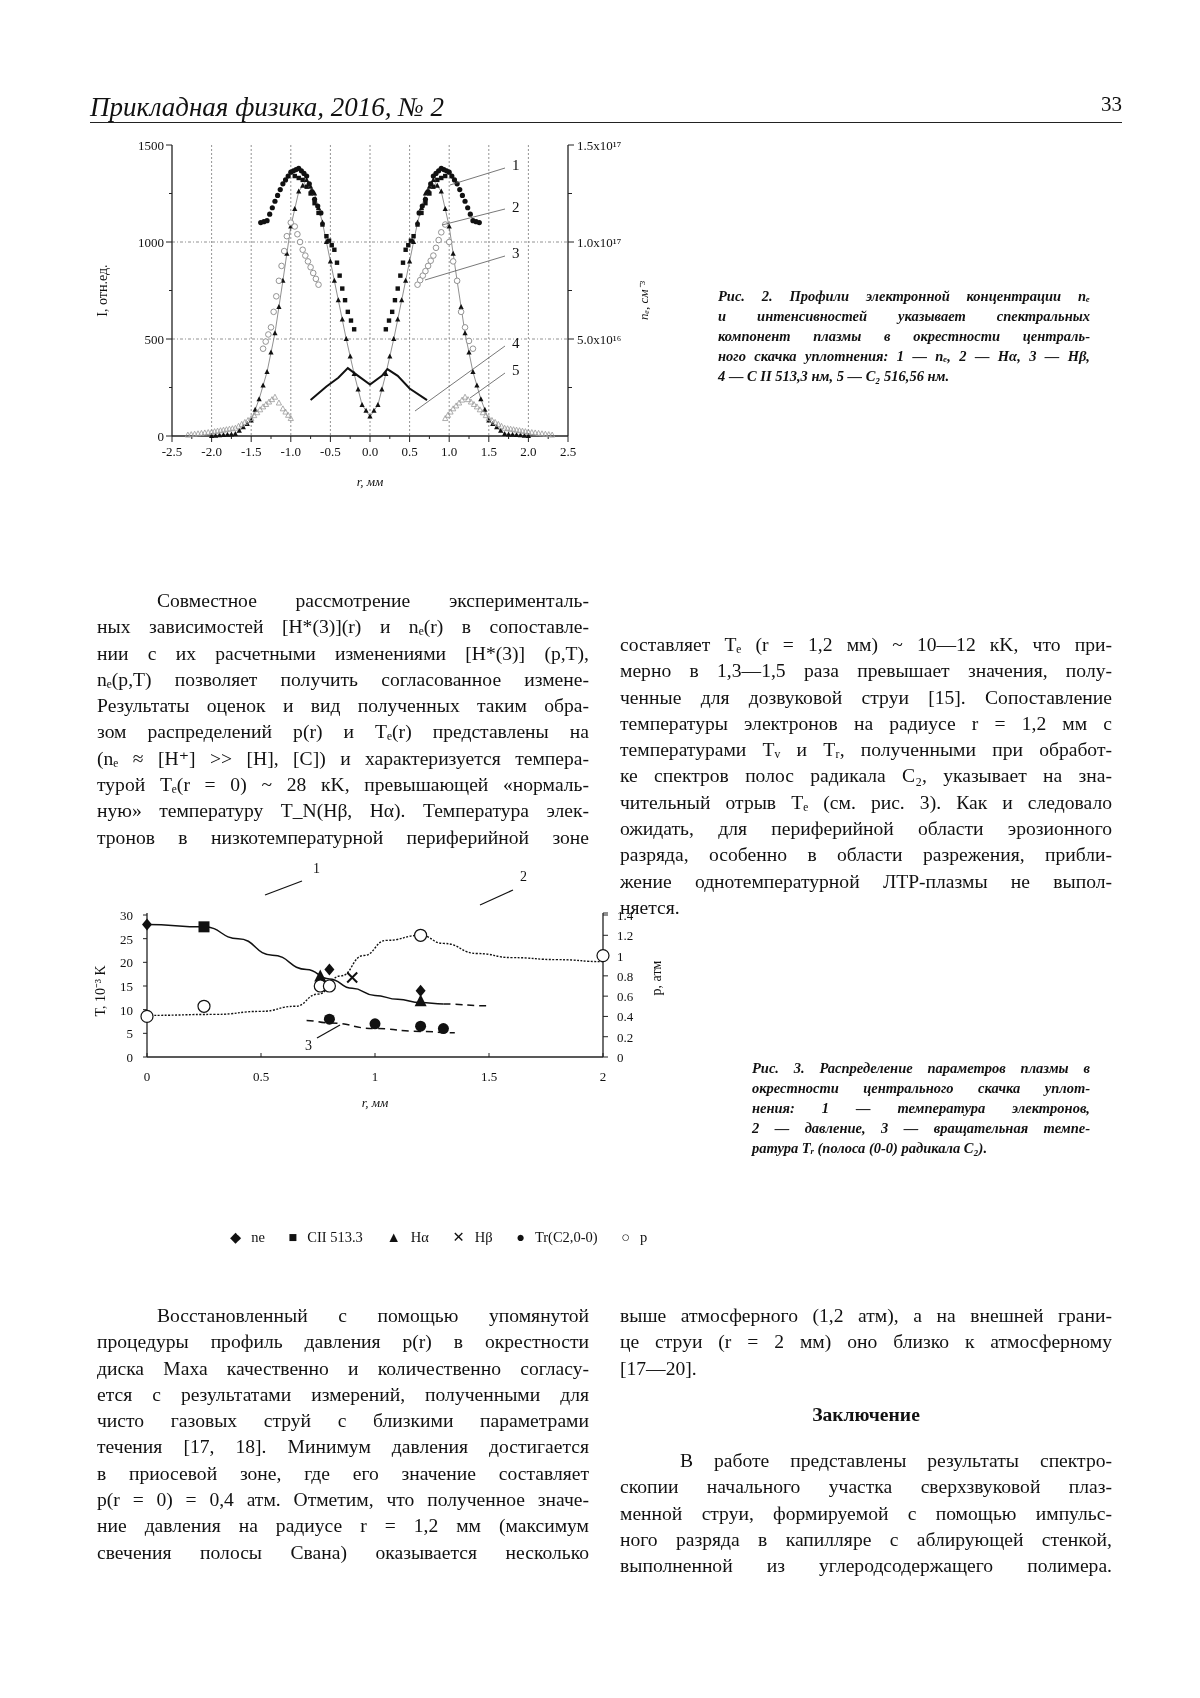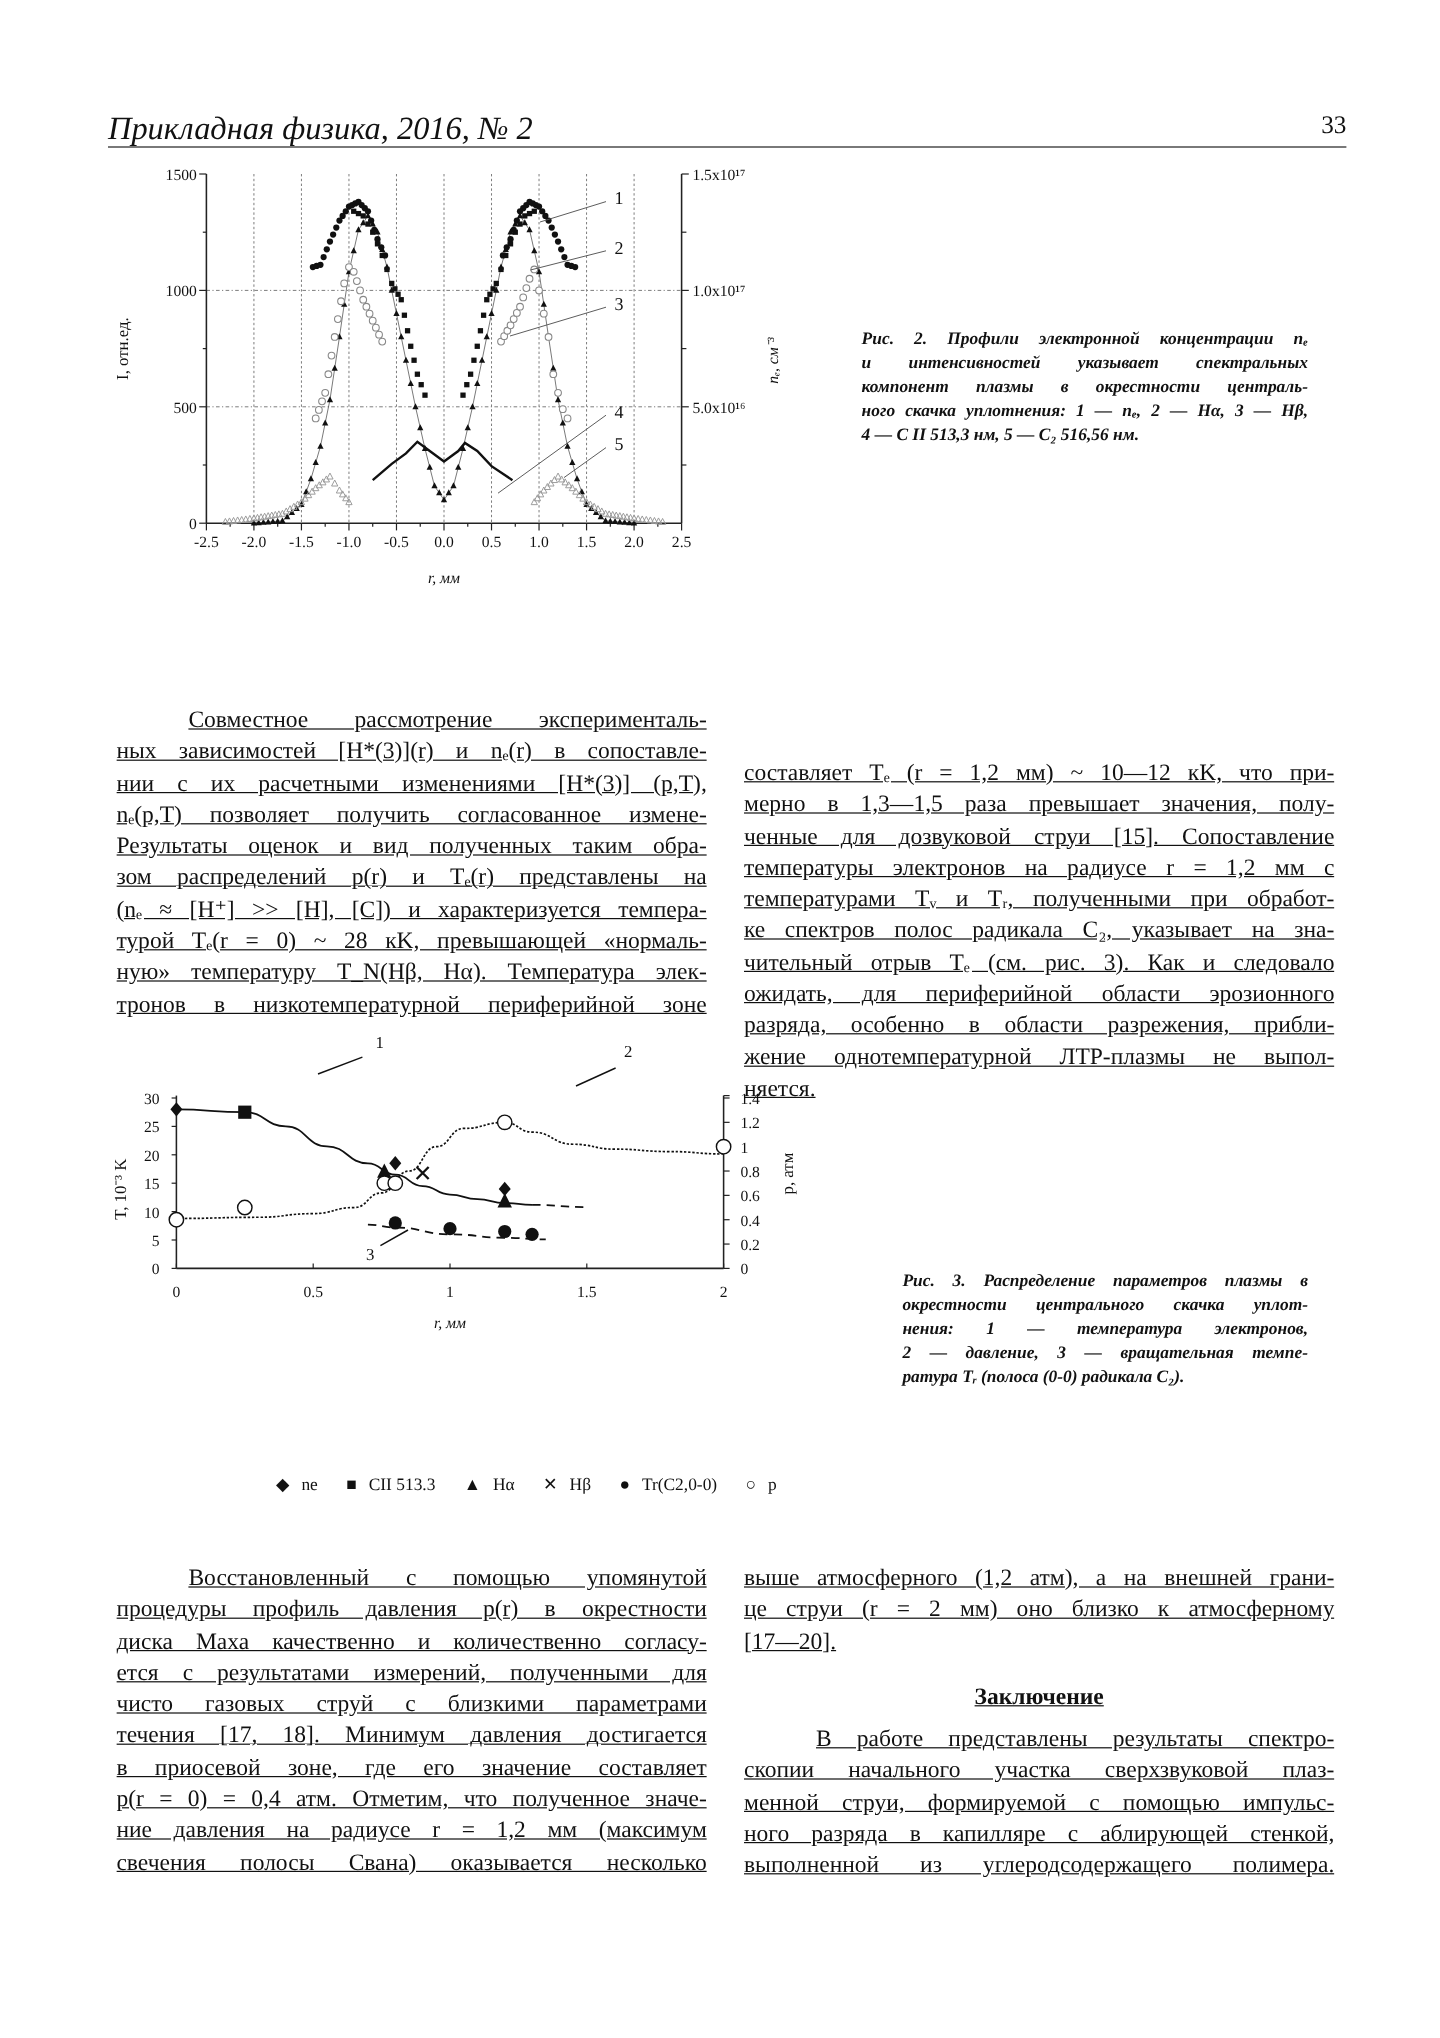--- a/index.html
+++ b/index.html
@@ -4,21 +4,21 @@
 <style>
   html, body { margin: 0; padding: 0; background: #ffffff; }
   body { width: 1200px; height: 1698px; position: relative; overflow: hidden;
          font-family: "Liberation Serif", "DejaVu Serif", serif; color: #111; }
   .abs { position: absolute; }
   .running-head { left: 90px; top: 88px; width: 1032px; height: 34px; border-bottom: 1.5px solid #222; }
   .running-head .jt { position: absolute; left: 0; top: 4px; font-style: italic; font-size: 27px; }
   .running-head .pn { position: absolute; right: 0; top: 4px; font-size: 21px; }
   svg text { font-family: "Liberation Serif", serif; fill: #111; }
   .caption { font-weight: bold; font-style: italic; font-size: 14.5px; line-height: 20px; text-align: justify; }
-  .col { font-size: 19.6px; line-height: 26.3px; text-align: justify; text-decoration: underline; }
+  .col { font-size: 19.6px; line-height: 26.3px; text-align: justify; }
   .indent { text-indent: 60px; }
   .legend3 { font-size: 14.5px; left: 230px; top: 1229px; width: 400px; white-space: nowrap; }
   .legend3 span { margin-right: 10px; }
   .heading { font-weight: bold; font-size: 19.6px; text-align: center; }
 </style>
 </head>
 <body>
 
 <div class="abs running-head">
   <span class="jt">Прикладная физика, 2016, № 2</span>
@@ -376,21 +376,21 @@
     <line x1="415" y1="74" x2="352" y2="90" stroke="#555" stroke-width="0.8"></line>
     <text x="422" y="77" font-size="15">2</text>
     <line x1="415" y1="121" x2="335" y2="145" stroke="#555" stroke-width="0.8"></line>
     <text x="422" y="123" font-size="15">3</text>
     <line x1="415" y1="211" x2="325" y2="276" stroke="#555" stroke-width="0.8"></line>
     <text x="422" y="213" font-size="15">4</text>
     <line x1="415" y1="238" x2="380" y2="263" stroke="#555" stroke-width="0.8"></line>
     <text x="422" y="240" font-size="15">5</text>
   </svg>
 
-<div class="abs caption" style="left:718px; top:273px; width:372px;">
+<div class="abs caption" style="left:718px; top:286px; width:372px;">
   <div>Рис. 2. Профили электронной концентрации nₑ</div>
   <div>и интенсивностей указывает спектральных</div>
   <div>компонент плазмы в окрестности централь-</div>
   <div>ного скачка уплотнения: 1 — nₑ, 2 — Hα, 3 — Hβ,</div>
   <div style="text-align: left; text-align-last: auto;">4 — C II 513,3 нм, 5 — C₂ 516,56 нм.</div>
 </div>
 
 <div class="abs col" style="left:97px; top:588px; width:492px;">
   <div class="jline indent">Совместное рассмотрение эксперименталь-</div>
   <div class="jline">ных зависимостей [H*(3)](r) и nₑ(r) в сопоставле-</div>
@@ -524,21 +524,21 @@
   <div class="jline">в приосевой зоне, где его значение составляет</div>
   <div class="jline">p(r = 0) = 0,4 атм. Отметим, что полученное значе-</div>
   <div class="jline">ние давления на радиусе r = 1,2 мм (максимум</div>
   <div class="jline">свечения полосы Свана) оказывается несколько</div>
 </div>
 
 <div class="abs col" style="left:620px; top:1303px; width:492px;">
   <div class="jline">выше атмосферного (1,2 атм), а на внешней грани-</div>
   <div class="jline">це струи (r = 2 мм) оно близко к атмосферному</div>
   <div class="jline last">[17—20].</div>
-  <div class="heading" style="margin-top:20px; margin-bottom:9px;">Заключение</div>
+  <div class="heading" style="margin-top:20px; margin-bottom:20px;">Заключение</div>
   <div class="jline indent">В работе представлены результаты спектро-</div>
   <div class="jline">скопии начального участка сверхзвуковой плаз-</div>
   <div class="jline">менной струи, формируемой с помощью импульс-</div>
   <div class="jline">ного разряда в капилляре с аблирующей стенкой,</div>
   <div class="jline">выполненной из углеродсодержащего полимера.</div>
 </div>
 
 <style>
   .jline { text-align: justify; text-align-last: justify; white-space: nowrap; overflow: hidden; }
   .jline.last, .col .heading { text-align-last: auto; }

